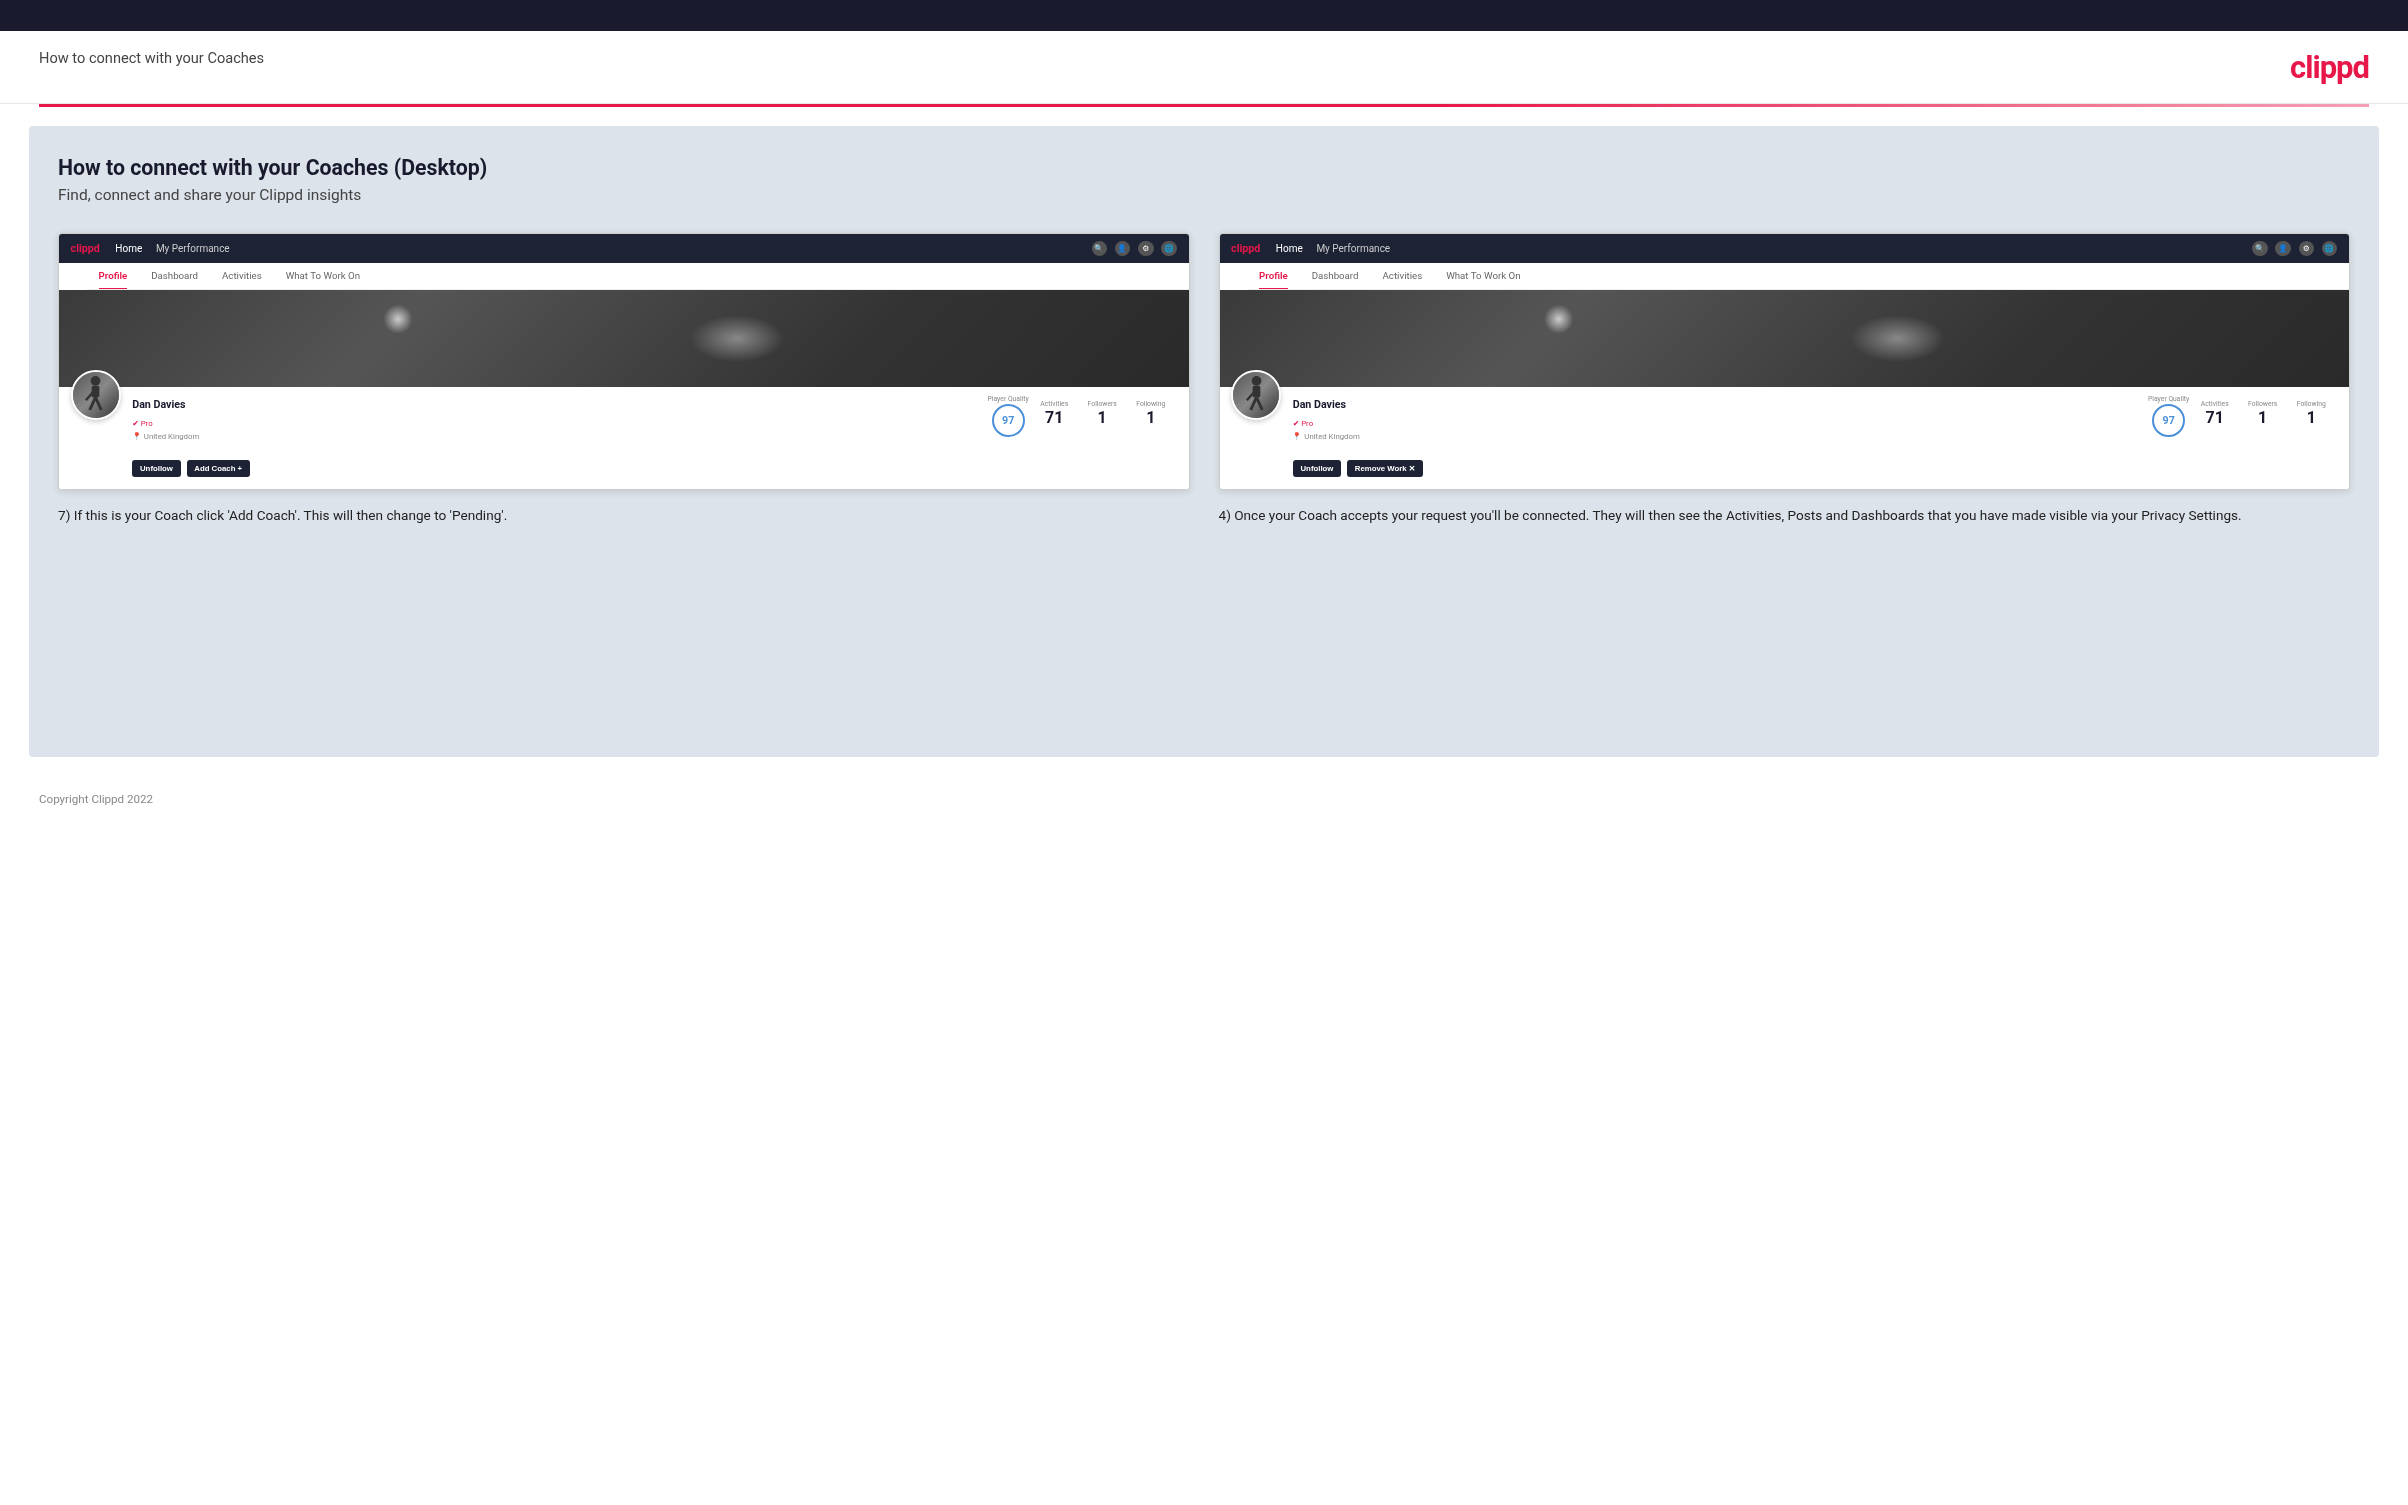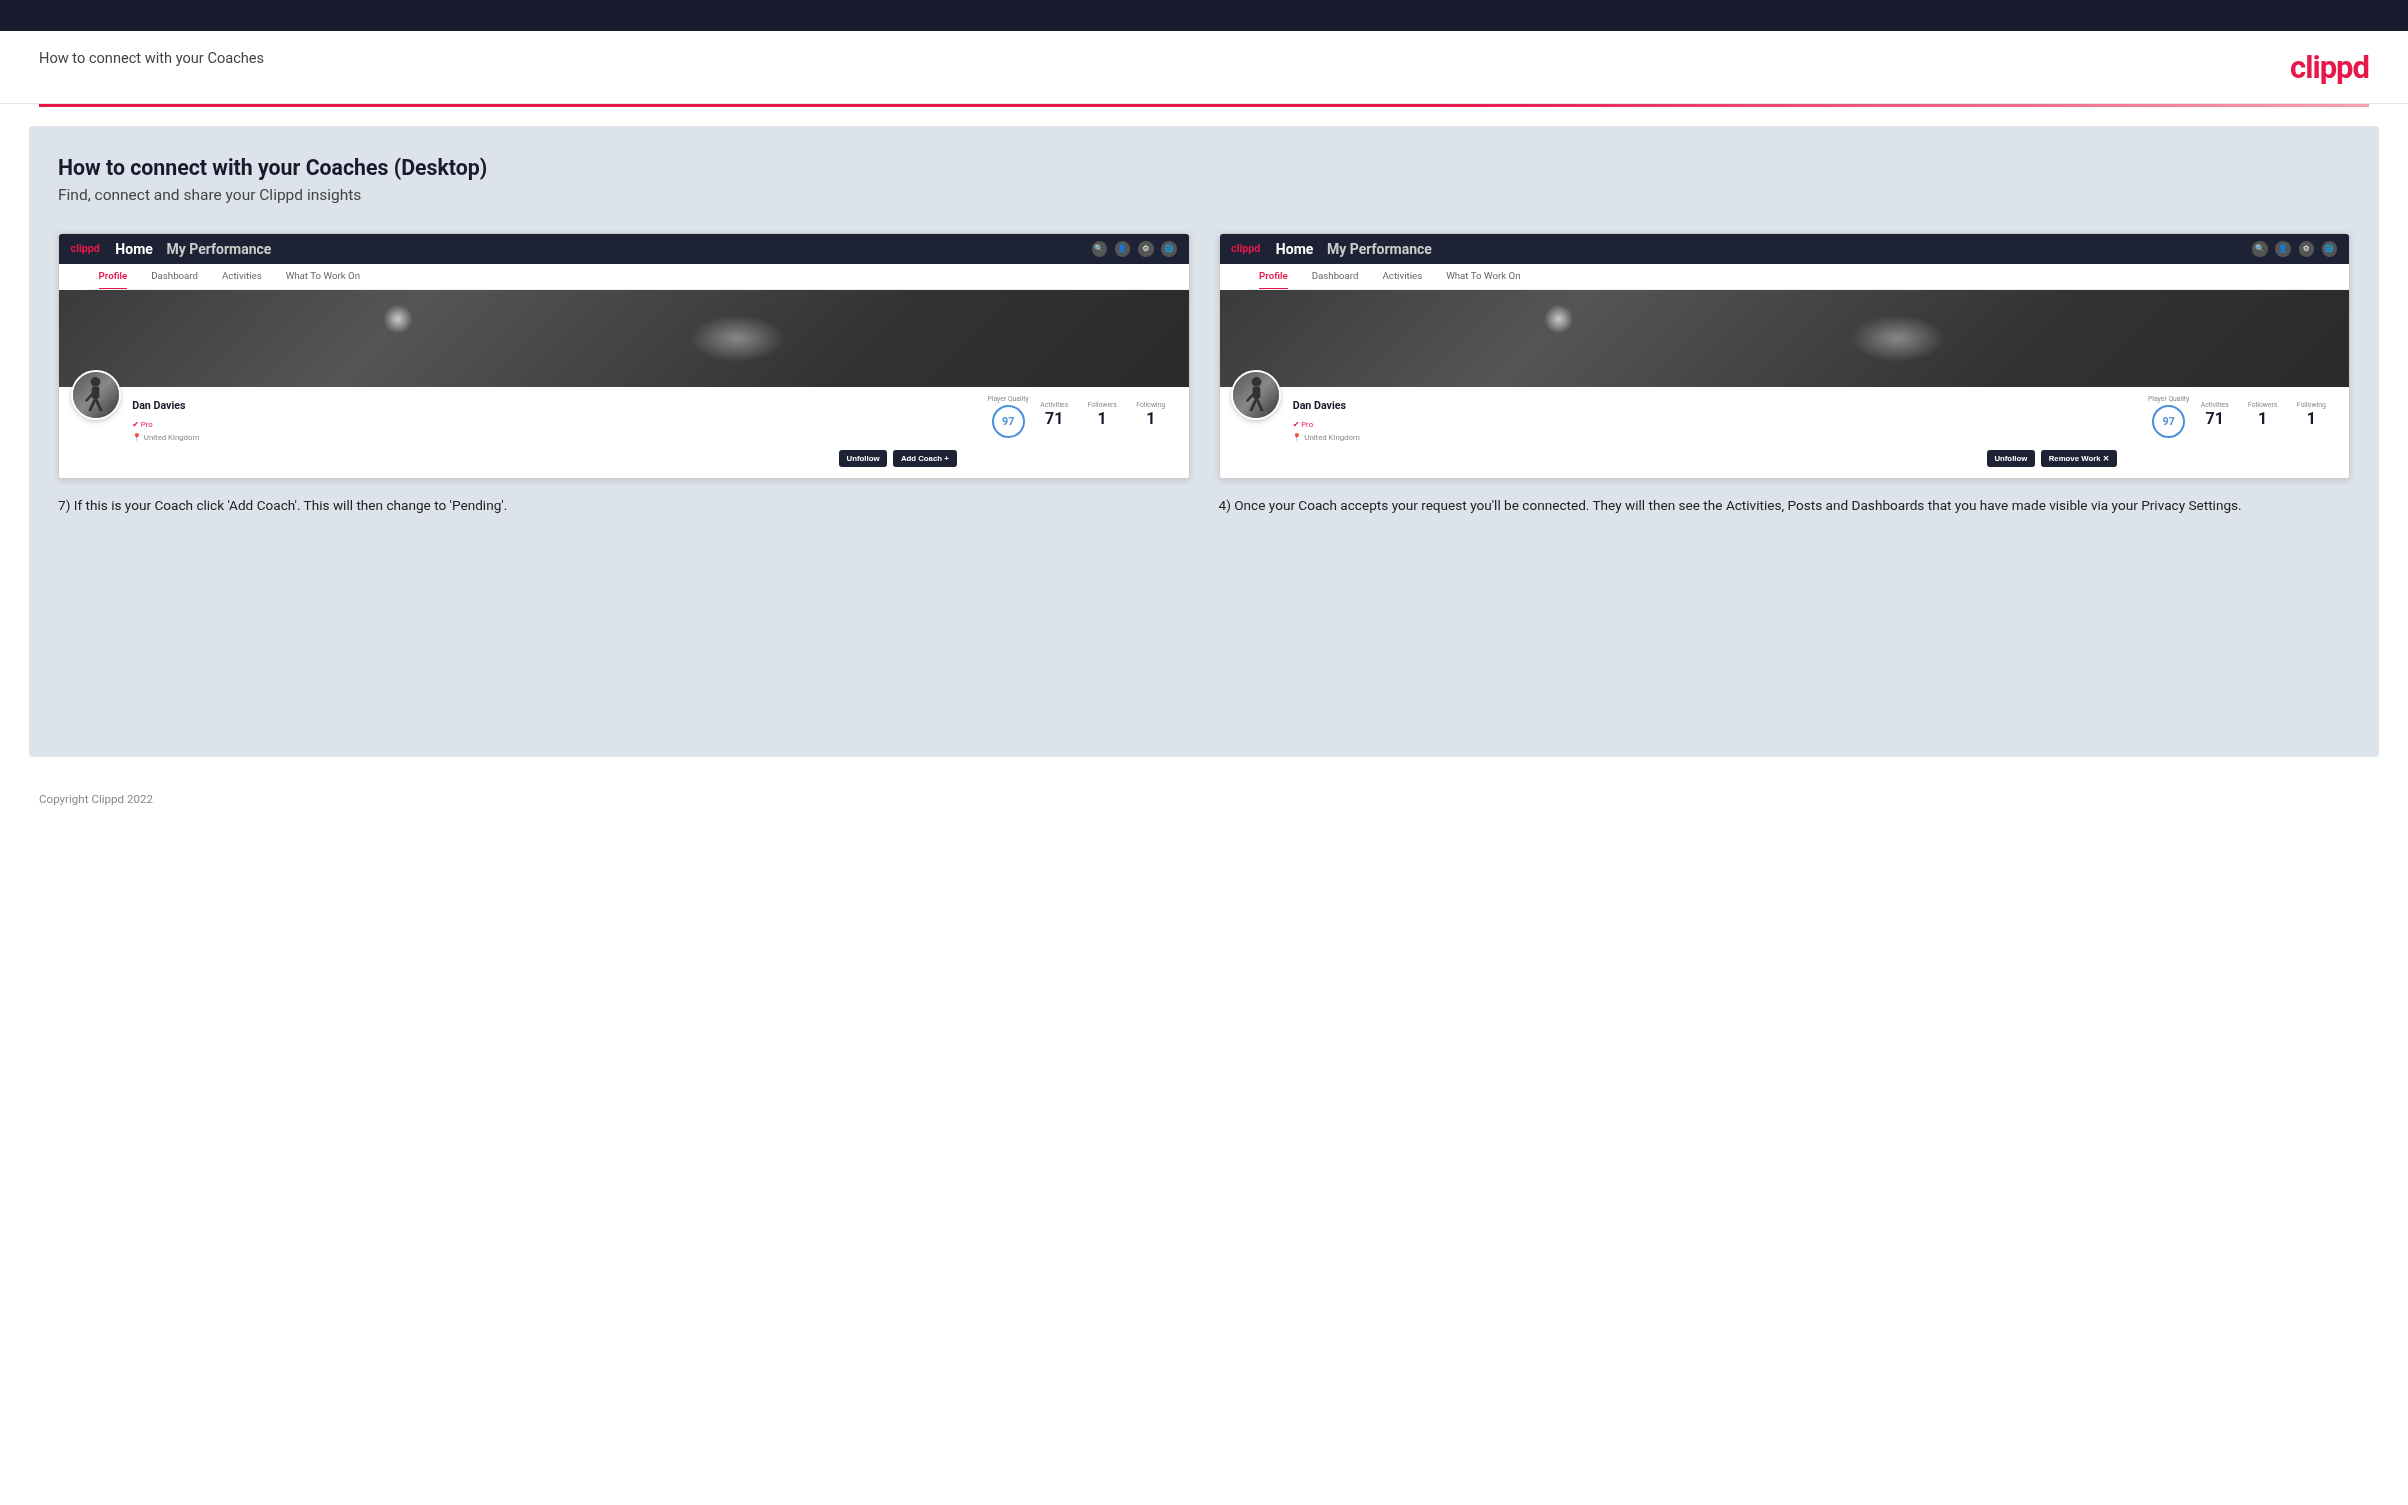--- a/index.html
+++ b/index.html
@@ -82,22 +82,22 @@
       color: #e8174a;
       font-size: 10.7px;
       font-weight: 700;
     }
     .mini-nav-links {
       display: flex;
       gap: 13.6px;
     }
     .mini-nav-link {
       color: #ccc;
-      font-size: 14px;
-      font-weight: 700;
+      font-size: 10px;
+      font-weight: 400;
     }
     .mini-nav-link.active {
       color: #fff;
     }
     .mini-nav-icons {
       margin-left: auto;
       display: flex;
       gap: 7.8px;
       align-items: center;
     }
@@ -194,22 +194,21 @@
       color: #e8174a;
     }
     .mini-location {
       font-size: 7.8px;
       color: #888;
       margin-top: 1.9px;
     }
     .mini-buttons {
       display: flex;
       gap: 5.8px;
-      margin-top: 8px;
-      justify-content: flex-end;
+      margin-top: 19px;
     }
     .mini-btn {
       font-size: 7.8px;
       padding: 3.9px 7.8px;
       border-radius: 2.9px;
       font-weight: 600;
       border: none;
       cursor: pointer;
     }
     .mini-btn-dark {

